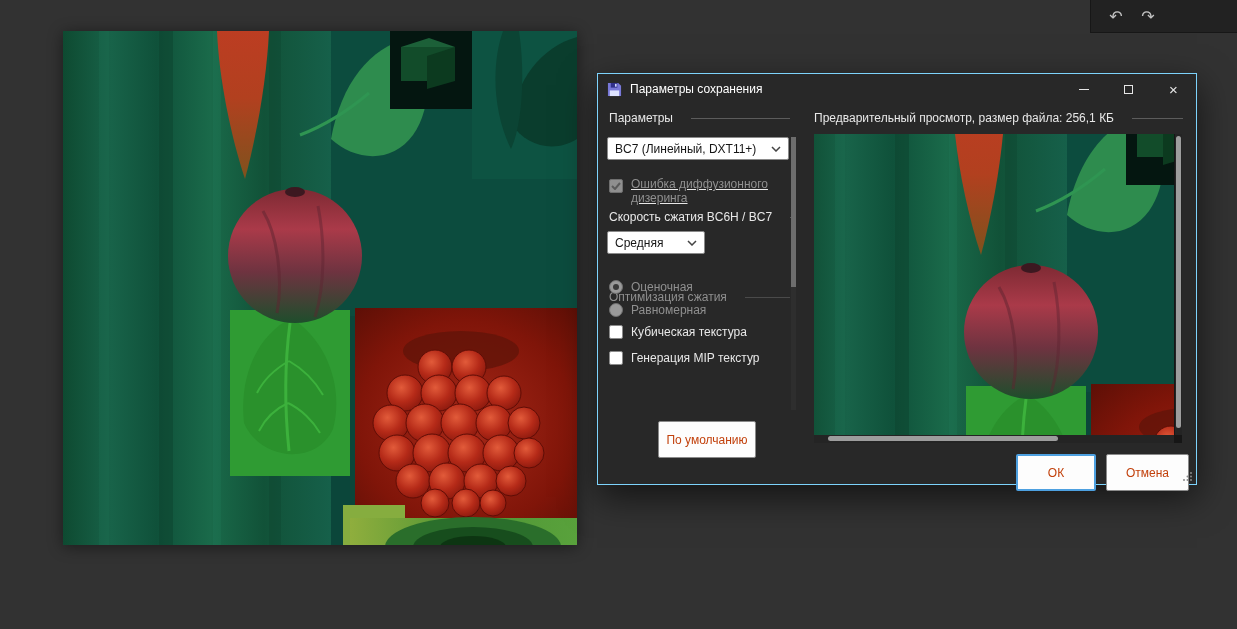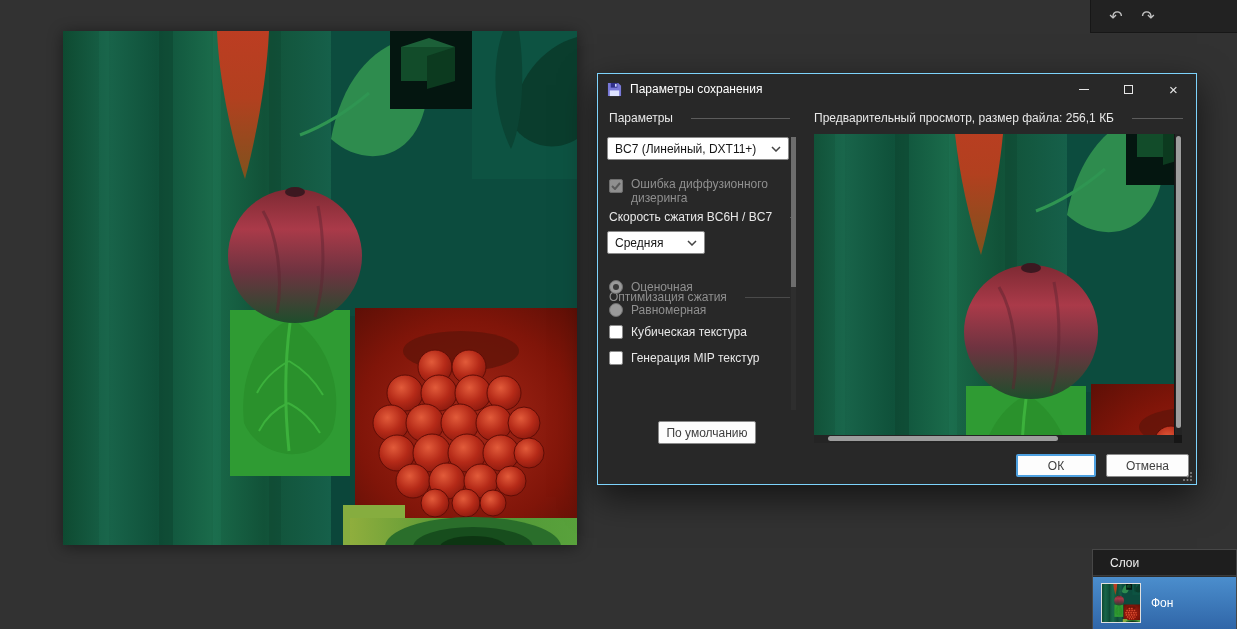--- a/index.html
+++ b/index.html
@@ -45,41 +45,41 @@
   #gh-preview { left:216px; top:37px; width:369px; }
 
   .select { position:absolute; height:23px; background:#ffffff; border:1px solid #8a8a8a; border-radius:2px;
             color:#151515; display:flex; align-items:center; padding:0 7px; }
   .select .chev { margin-left:auto; display:flex; }
   #sel-format { left:9px; top:63px;  width:182px; }
   #sel-speed  { left:9px; top:157px; width:98px; }
   #sel-filter { left:9px; top:304px; width:182px; background:#ececec; color:#8d8d8d; border-color:#9d9d9d; }
 
   .check-row, .radio-row { position:absolute; display:flex; gap:8px; align-items:center; }
-  #row-dither { left:11px; top:103px; width:172px; align-items:flex-start; }
+  #row-dither { left:11px; top:103px; width:172px; align-items:flex-start;text-decoration:underline; }
   #row-dither .checkbox { margin-top:2px; }
   #row-radio1  { left:11px; top:206px; }
   #row-radio2  { left:11px; top:229px; }
   #row-cubemap { left:11px; top:251px; }
   #row-mip     { left:11px; top:277px; }
 
   .checkbox { width:14px; height:14px; background:#fff; border:1px solid #8a8a8a; border-radius:2px;
               flex:none; display:flex; align-items:center; justify-content:center; }
   .checkbox.disabled { background:#8f8f8f; border-color:#6f6f6f; }
   .checkbox .check { display:none; }
   .checkbox.checked .check { display:block; }
   .radio { width:14px; height:14px; border-radius:50%; background:#9a9a9a; border:1px solid #6f6f6f;
            flex:none; position:relative; }
   .radio.selected::after { content:""; position:absolute; left:3px; top:3px; width:6px; height:6px;
                            border-radius:50%; background:#3a3a3a; }
   .dim-text { color:#8f8f8f; line-height:14px; }
   .lbl { line-height:14px; }
 
-  .btn { background:#fdfdfd; border:1px solid #8a8a8a; border-radius:2px; color:#404040;
-         display:flex; align-items:center; justify-content:center; position:absolute; height:23px; }
+  .btn { background:#fdfdfd; border:1px solid #8a8a8a; border-radius:2px; color:#c2410c;
+         display:flex; align-items:center; justify-content:center; position:absolute; height:37px; }
   #btn-defaults { left:60px;  top:347px; width:98px; }
   #btn-ok       { left:418px; top:380px; width:80px; border:2px solid #4da0e0; }
   #btn-cancel   { left:508px; top:380px; width:83px; }
 
   .panel-scroll { position:absolute; left:193px; top:63px; width:5px; height:273px; background:#2e2e2e; }
   .panel-scroll .thumb { position:absolute; left:0; top:0; width:5px; height:150px; background:#6d6d6d; }
 
   .preview { position:absolute; left:216px; top:60px; width:368px; height:309px; background:#161616; }
   .pv-img { position:absolute; left:0; top:0; width:360px; height:301px; overflow:hidden; background:#123a2e; }
   .pv-img svg { position:absolute; left:-15px; top:-27px; width:514px; height:514px; }
@@ -338,27 +338,14 @@
         <circle cx="8" cy="2" r="1" fill="#8a8a8a"></circle>
         <circle cx="8" cy="5.5" r="1" fill="#8a8a8a"></circle>
         <circle cx="4.5" cy="5.5" r="1" fill="#8a8a8a"></circle>
         <circle cx="8" cy="9" r="1" fill="#8a8a8a"></circle>
         <circle cx="4.5" cy="9" r="1" fill="#8a8a8a"></circle>
         <circle cx="1" cy="9" r="1" fill="#8a8a8a"></circle>
       </svg>
     </span>
   </div>
 
-  <div class="layers">
-    <div class="layers-title">
-      <span>Слои</span>
-    </div>
-    <div class="layer-row">
-      <span class="layer-thumb">
-        <svg viewBox="0 0 514 514">
-            <use href="#texart"></use>
-          </svg>
-      </span>
-      <span class="layer-name">Фон</span>
-    </div>
-  </div>
 
 </div>
 
 </body></html>

